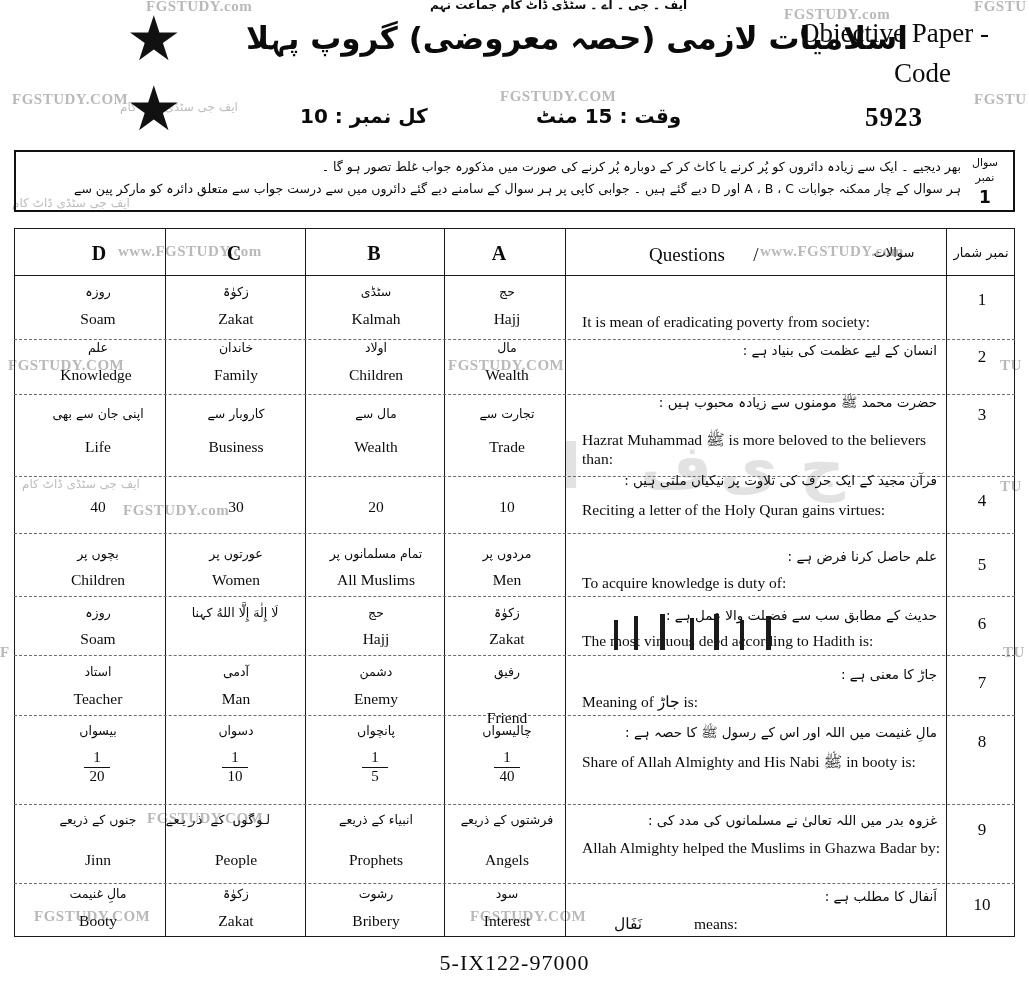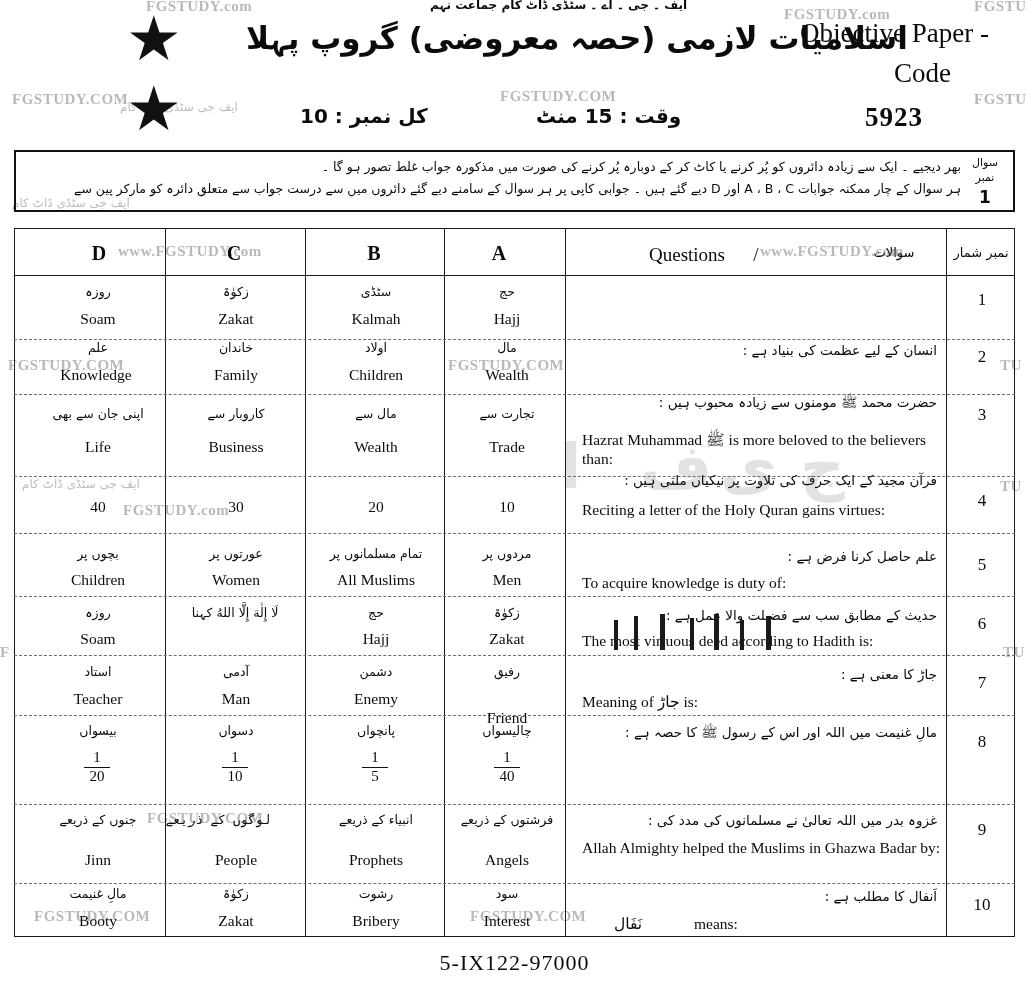--- a/index.html
+++ b/index.html
@@ -305,20 +305,21 @@
     <div class="colhdr" style="left:55px;  top:14px; width:60px;">D</div>
     <div class="colhdr" style="left:190px; top:14px; width:60px;">C</div>
     <div class="colhdr" style="left:330px; top:14px; width:60px;">B</div>
     <div class="colhdr" style="left:455px; top:14px; width:60px;">A</div>
     <div class="colhdr-q" style="left:613px; top:16px; width:120px;">Questions</div>
     <div class="colhdr-q" style="left:735px; top:16px; width:14px;">/</div>
     <div class="colhdr-urdu" style="left:845px; top:17px; width:70px;">سوالات</div>
     <div class="colhdr-urdu" style="left:938px; top:17px; width:58px;">نمبر شمار</div>
 
     <div class="rownum" style="left:945px; top:62px;">1</div>
+    <div class="q-eng" style="left:568px; top:84px; width:356px;">It is mean of eradicating poverty from society:</div>
     <div class="opt-urdu" style="left:440px; top:56px; width:106px;">حج</div>
     <div class="opt-eng" style="left:440px; top:82px; width:106px;">Hajj</div>
     <div class="opt-urdu" style="left:300px; top:56px; width:124px;">سٹڈی</div>
     <div class="opt-eng" style="left:300px; top:82px; width:124px;">Kalmah</div>
     <div class="opt-urdu" style="left:160px; top:56px; width:124px;">زکوٰۃ</div>
     <div class="opt-eng" style="left:160px; top:82px; width:124px;">Zakat</div>
     <div class="opt-urdu" style="left:22px;  top:56px; width:124px;">روزہ</div>
     <div class="opt-eng" style="left:22px;  top:82px; width:124px;">Soam</div>
 
     <div class="rownum" style="left:945px; top:119px;">2</div>
@@ -382,20 +383,21 @@
     <div class="opt-eng" style="left:440px; top:481px; width:106px;">Friend</div>
     <div class="opt-urdu" style="left:300px; top:436px; width:124px;">دشمن</div>
     <div class="opt-eng" style="left:300px; top:462px; width:124px;">Enemy</div>
     <div class="opt-urdu" style="left:160px; top:436px; width:124px;">آدمی</div>
     <div class="opt-eng" style="left:160px; top:462px; width:124px;">Man</div>
     <div class="opt-urdu" style="left:22px;  top:436px; width:124px;">استاد</div>
     <div class="opt-eng" style="left:22px;  top:462px; width:124px;">Teacher</div>
 
     <div class="rownum" style="left:945px; top:504px;">8</div>
     <div class="q-urdu" style="left:575px; top:496px; width:348px;">مالِ غنیمت میں اللہ اور اس کے رسول ﷺ کا حصہ ہے :</div>
+    <div class="q-eng" style="left:568px; top:524px; width:360px;">Share of Allah Almighty and His Nabi ﷺ in booty is:</div>
 
     <div class="opt-urdu" style="left:440px; top:495px; width:106px;">چالیسواں</div>
     <div class="frac" style="left:472px; top:522px; width:42px;">
       <span class="num">1</span>
       <span class="bar"></span>
       <span class="den">40</span>
     </div>
 
     <div class="opt-urdu" style="left:300px; top:495px; width:124px;">پانچواں</div>
     <div class="frac" style="left:340px; top:522px; width:42px;">

